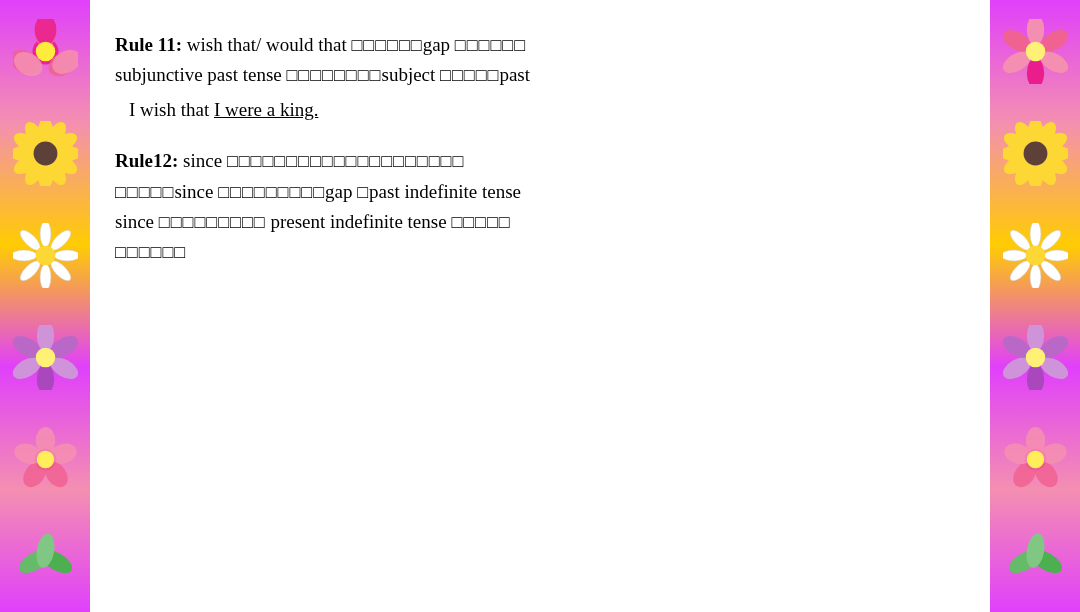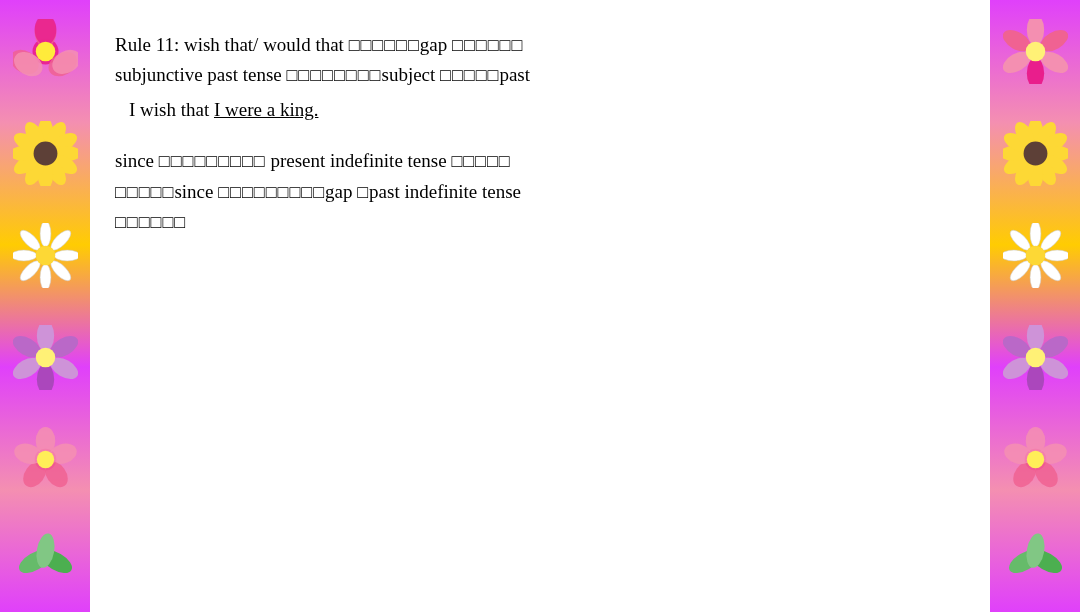--- a/index.html
+++ b/index.html
@@ -55,21 +55,21 @@
       font-size: 19px;
       line-height: 1.55;
       color: #000000;
     }
 
     .rule-block {
       margin-bottom: 22px;
     }
 
     .rule-title {
-      font-weight: normal;
+      font-weight: bold;
       font-size: 19px;
     }
 
     .rule-text {
       font-size: 19px;
       line-height: 1.6;
     }
 
     .square-chars {
       font-size: 18px;
@@ -253,23 +253,27 @@
     <div class="rule-text">
       <span>subjunctive  past  tense  </span><span class="square-chars">□□□□□□□□</span><span>subject   </span><span class="square-chars">□□□□□</span><span>past</span>
     </div>
     <div class="example">
       <span>I wish that </span><span class="underline">I were a king.</span>
     </div>
   </div>
 
   <div class="rule-block">
     <div class="rule-text">
+      <span class="rule-title">Rule12:</span>
+      <span>  since  </span><span class="square-chars">□□□□□□□□□□□□□□□□□□□□</span>
+    </div>
+    <div class="rule-text">
+      <span class="square-chars">□□□□□</span><span>since  </span><span class="square-chars">□□□□□□□□□</span><span>gap  </span><span class="square-chars">□</span><span>past indefinite tense</span>
+    </div>
+    <div class="rule-text">
       <span>since  </span><span class="square-chars">□□□□□□□□□</span><span> present indefinite tense  </span><span class="square-chars">□□□□□</span>
     </div>
     <div class="rule-text">
-      <span class="square-chars">□□□□□</span><span>since  </span><span class="square-chars">□□□□□□□□□</span><span>gap  </span><span class="square-chars">□</span><span>past indefinite tense</span>
-    </div>
-    <div class="rule-text">
       <span class="square-chars">□□□□□□</span>
     </div>
   </div>
 
 </div>
 
 </body></html>

